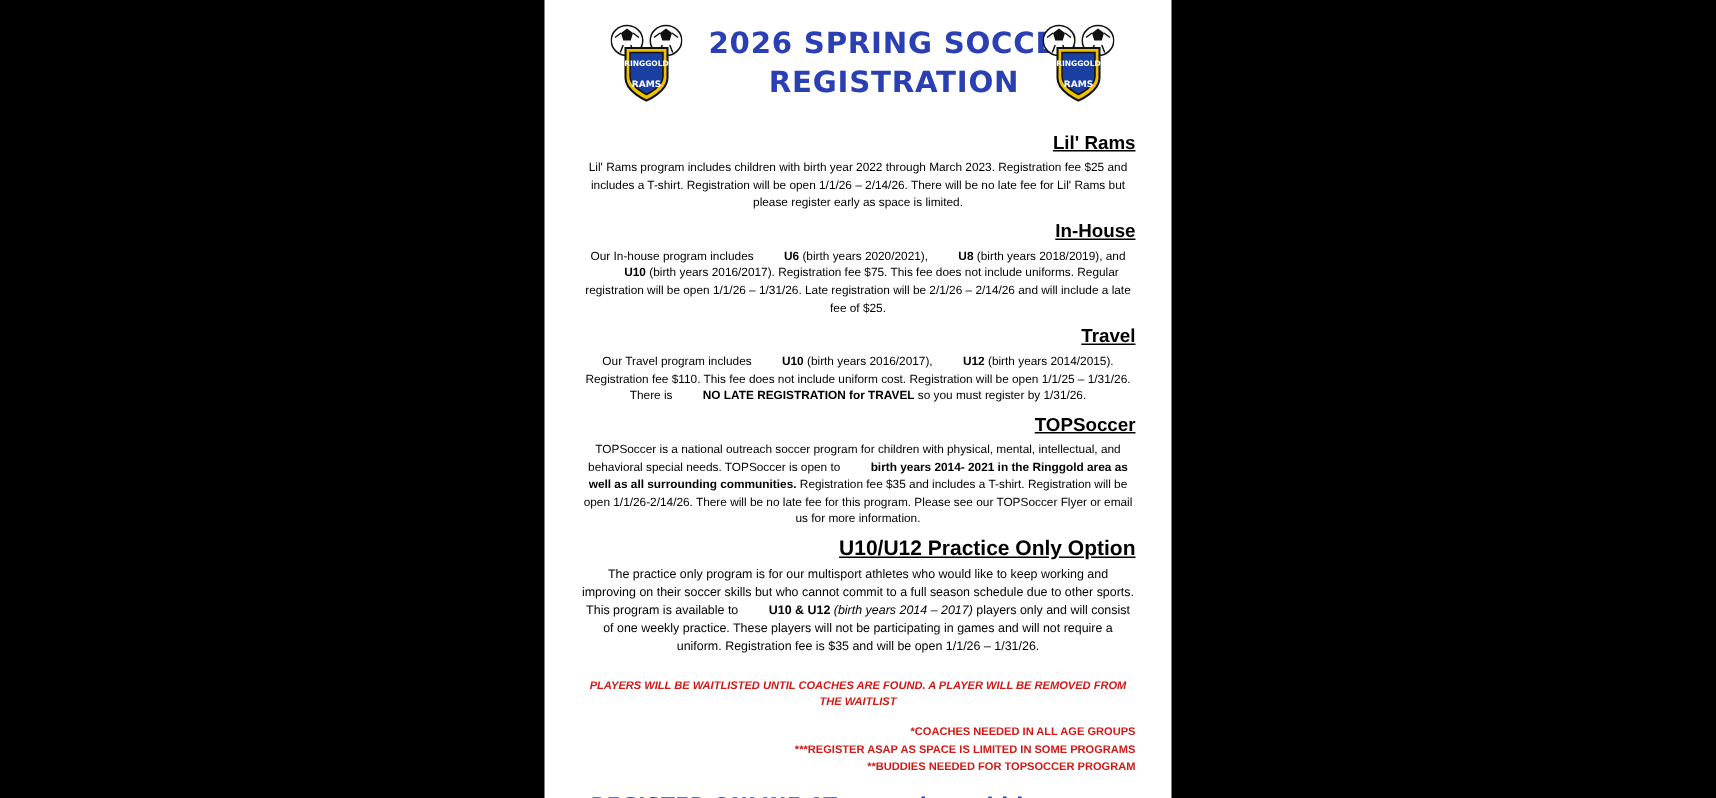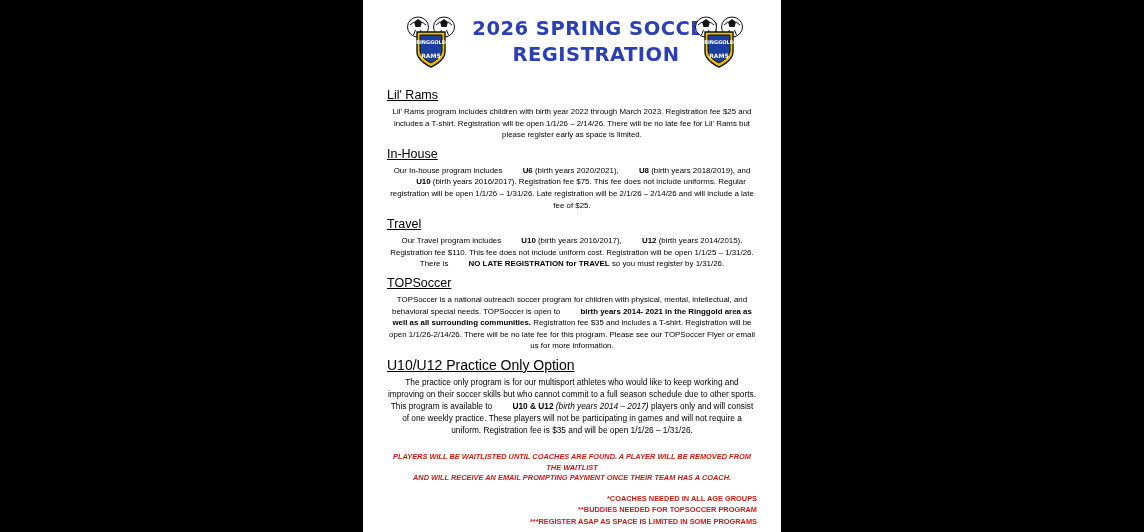--- a/index.html
+++ b/index.html
@@ -44,22 +44,22 @@
   .logo {
     position: absolute;
     top: 4px;
     width: 48px;
     height: 56px;
   }
   .logo.left { left: 20px; }
   .logo.right { right: 14px; }
 
   .sec-head {
-    text-align: left;
-    font-weight: normal;
+    text-align: right;
+    font-weight: bold;
     font-size: 12.5px;
     text-decoration: underline;
     margin: 5px 0 3px 0;
     line-height: 16px;
   }
   .sec-head.big { font-size: 14px; }
   p.body {
     margin: 0 0 2px 0;
     font-size: 7.9px;
     line-height: 11.6px;
@@ -152,26 +152,25 @@
   <p class="body">Our Travel program includes <b>U10</b> (birth years 2016/2017), <b>U12</b> (birth years 2014/2015). Registration fee $110. This fee does not include uniform cost. Registration will be open 1/1/25 – 1/31/26. There is <b>NO LATE REGISTRATION for TRAVEL</b> so you must register by 1/31/26.</p>
 
   <h2 class="sec-head">TOPSoccer</h2>
   <p class="body">TOPSoccer is a national outreach soccer program for children with physical, mental, intellectual, and behavioral special needs. TOPSoccer is open to <b>birth years 2014- 2021 in the Ringgold area as well as all surrounding communities.</b> Registration fee $35 and includes a T-shirt. Registration will be open 1/1/26-2/14/26. There will be no late fee for this program. Please see our TOPSoccer Flyer or email us for more information.</p>
 
   <h2 class="sec-head big">U10/U12 Practice Only Option</h2>
   <p class="body bigger">The practice only program is for our multisport athletes who would like to keep working and improving on their soccer skills but who cannot commit to a full season schedule due to other sports. This program is available to <b>U10 &amp; U12</b> <i>(birth years 2014 – 2017)</i> players only and will consist of one weekly practice. These players will not be participating in games and will not require a uniform. Registration fee is $35 and will be open 1/1/26 – 1/31/26.</p>
 
   <div class="redblock">
     <div>PLAYERS WILL BE WAITLISTED UNTIL COACHES ARE FOUND. A PLAYER WILL BE REMOVED FROM THE WAITLIST</div>
-    <div>AND WILL RECEIVE AN EMAIL PROMPTING PAYMENT ONCE THEIR TEAM HAS A COACH.</div>
   </div>
 
   <div class="notes">
     <div>*COACHES NEEDED IN ALL AGE GROUPS</div>
+    <div>***REGISTER ASAP AS SPACE IS LIMITED IN SOME PROGRAMS</div>
     <div>**BUDDIES NEEDED FOR TOPSOCCER  PROGRAM</div>
-    <div>***REGISTER ASAP AS SPACE IS LIMITED IN SOME PROGRAMS</div>
   </div>
 
   <div class="register-online">
     <span>REGISTER ONLINE AT </span><span class="url">www.ringgolddaysa.org</span>
   </div>
 
 </div>
 
 </body></html>

